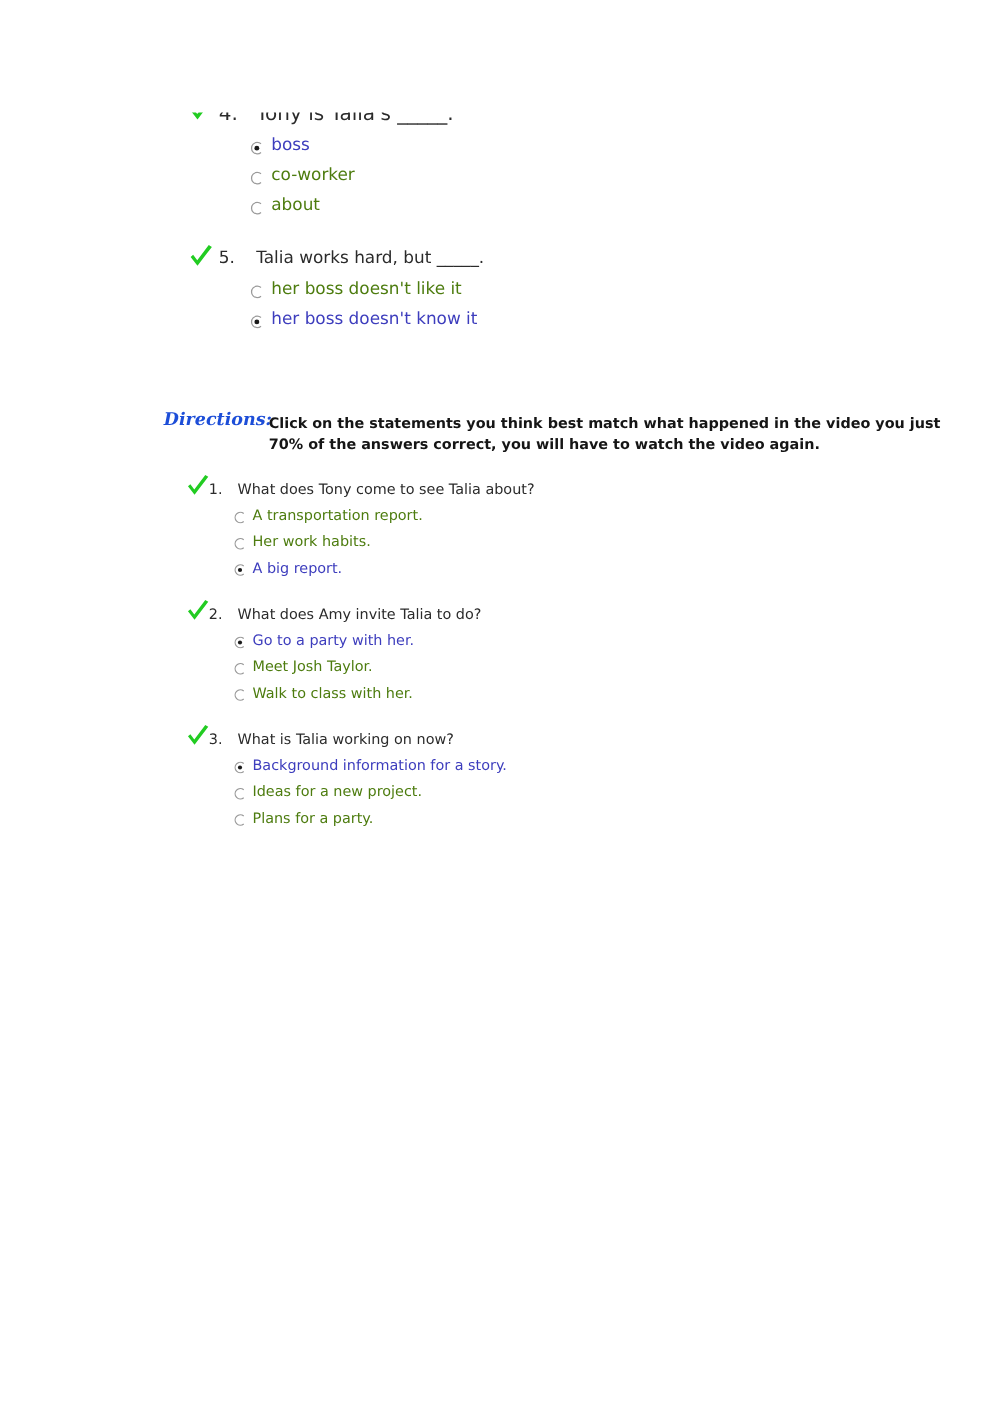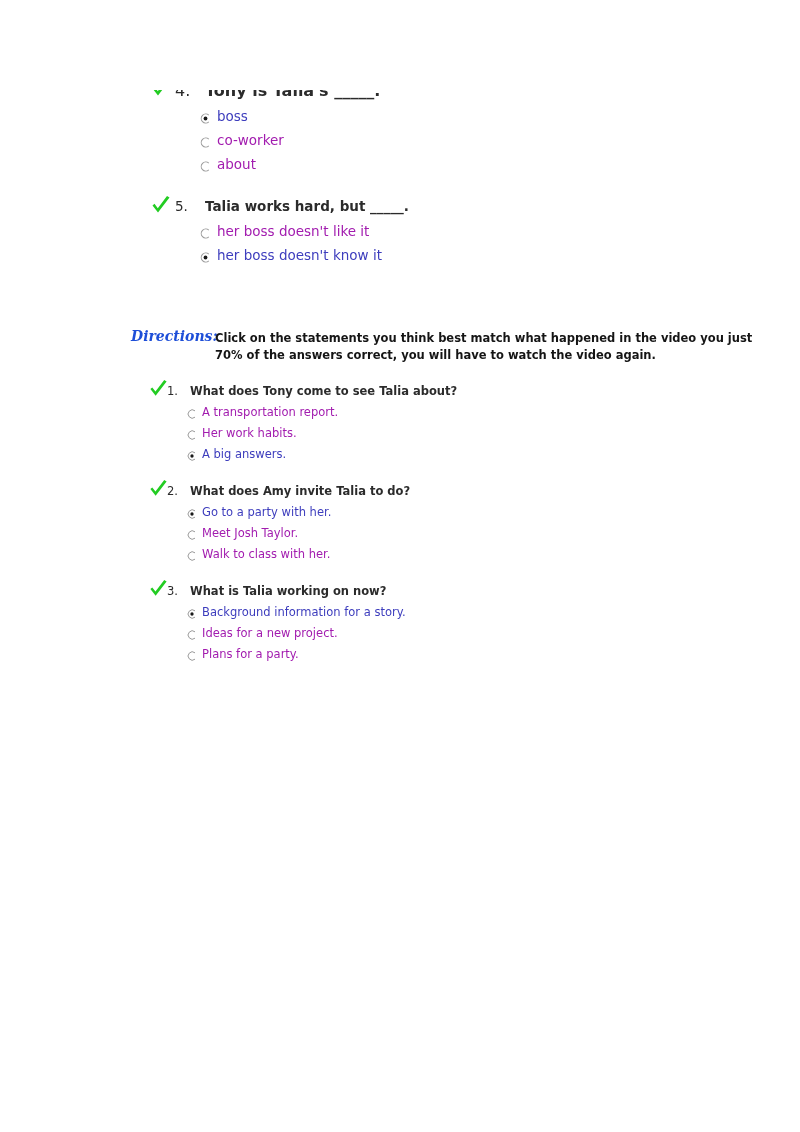--- a/index.html
+++ b/index.html
@@ -78,35 +78,34 @@
     color: #2b2b2b;
     white-space: nowrap;
   }
 
   .qtext {
     position: absolute;
     left: 205px;
     top: 0;
     color: #2b2b2b;
     white-space: nowrap;
-    font-weight: bold;
   }
 
   .options {
     position: relative;
     margin-top: 5px;
     text-decoration: underline;
   }
 
   .option {
     position: relative;
     height: 24px;
     padding-left: 200px;
     white-space: nowrap;
-    color: #a21caf;
+    color: #4d7c0f;
   }
   .option.selected { color: #3d3dbd; }
 
   .radio {
     position: absolute;
     left: 200px;
     top: 5px;
     width: 11px;
     height: 11px;
     display: block;
@@ -278,21 +277,21 @@
           <svg class="radio" viewBox="0 0 12 12">
             <path d="M9.6 2.2 A5 5 0 1 0 9.6 9.8" fill="none" stroke="#9a9a9a" stroke-width="1.2"></path>
           </svg>
           <span class="olabel">Her work habits.</span>
         </div>
         <div class="option selected">
           <svg class="radio" viewBox="0 0 12 12">
             <path d="M9.6 2.2 A5 5 0 1 0 9.6 9.8" fill="none" stroke="#9a9a9a" stroke-width="1.2"></path>
             <circle cx="6" cy="6" r="2" fill="#1a1a1a"></circle>
           </svg>
-          <span class="olabel">A big answers.</span>
+          <span class="olabel">A big report.</span>
         </div>
       </div>
     </div>
 
     <div class="question-block" style="margin-top:16px;">
       <div class="qrow">
         <svg class="check-icon" viewBox="0 0 22 22">
           <path d="M2.5 10.5 L8 17.5 L19.5 2.5 L17 1 L7.8 13.2 L4.5 8.8 Z" fill="#22cc22"></path>
         </svg>
         <span class="qnum">2.</span>

